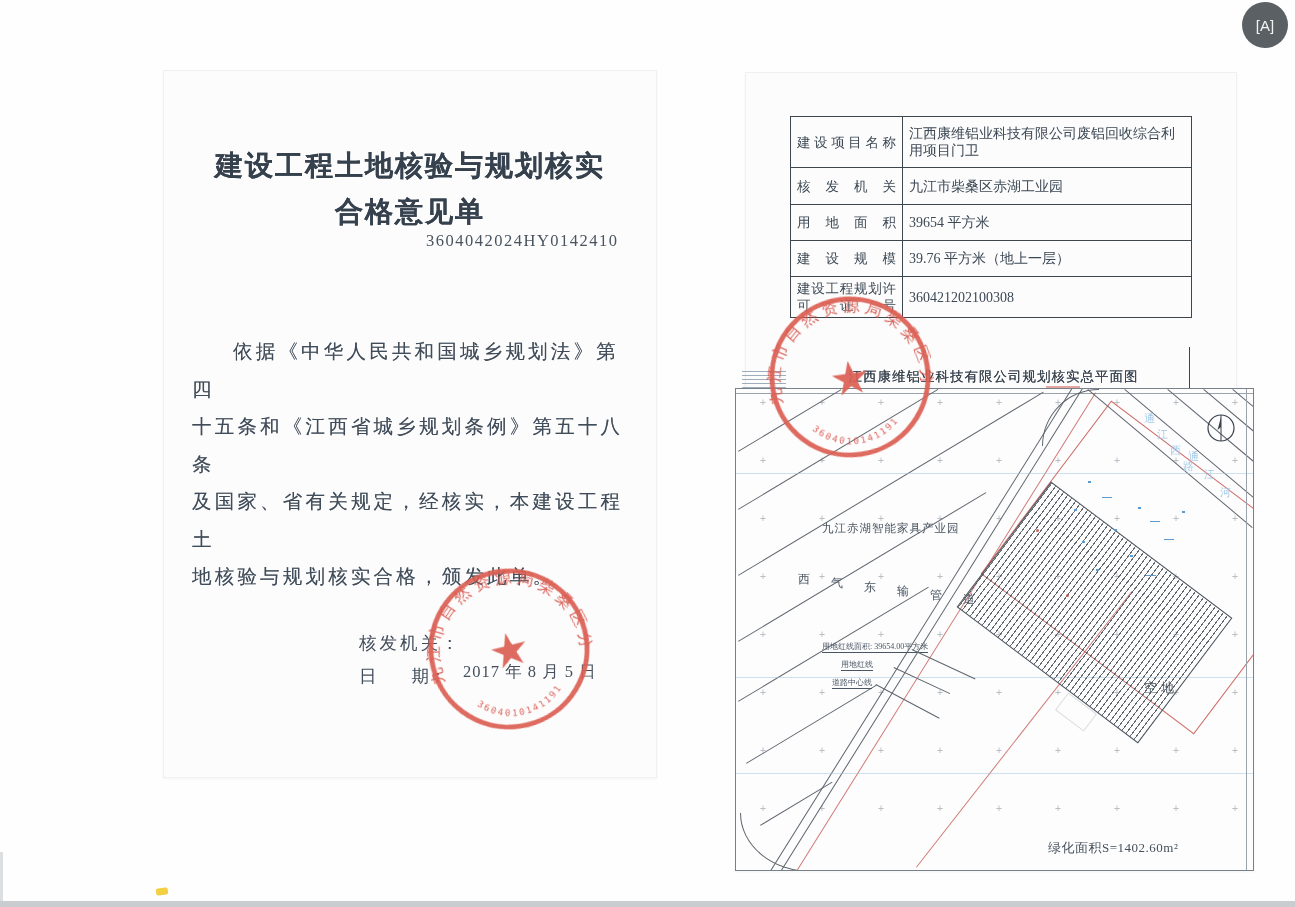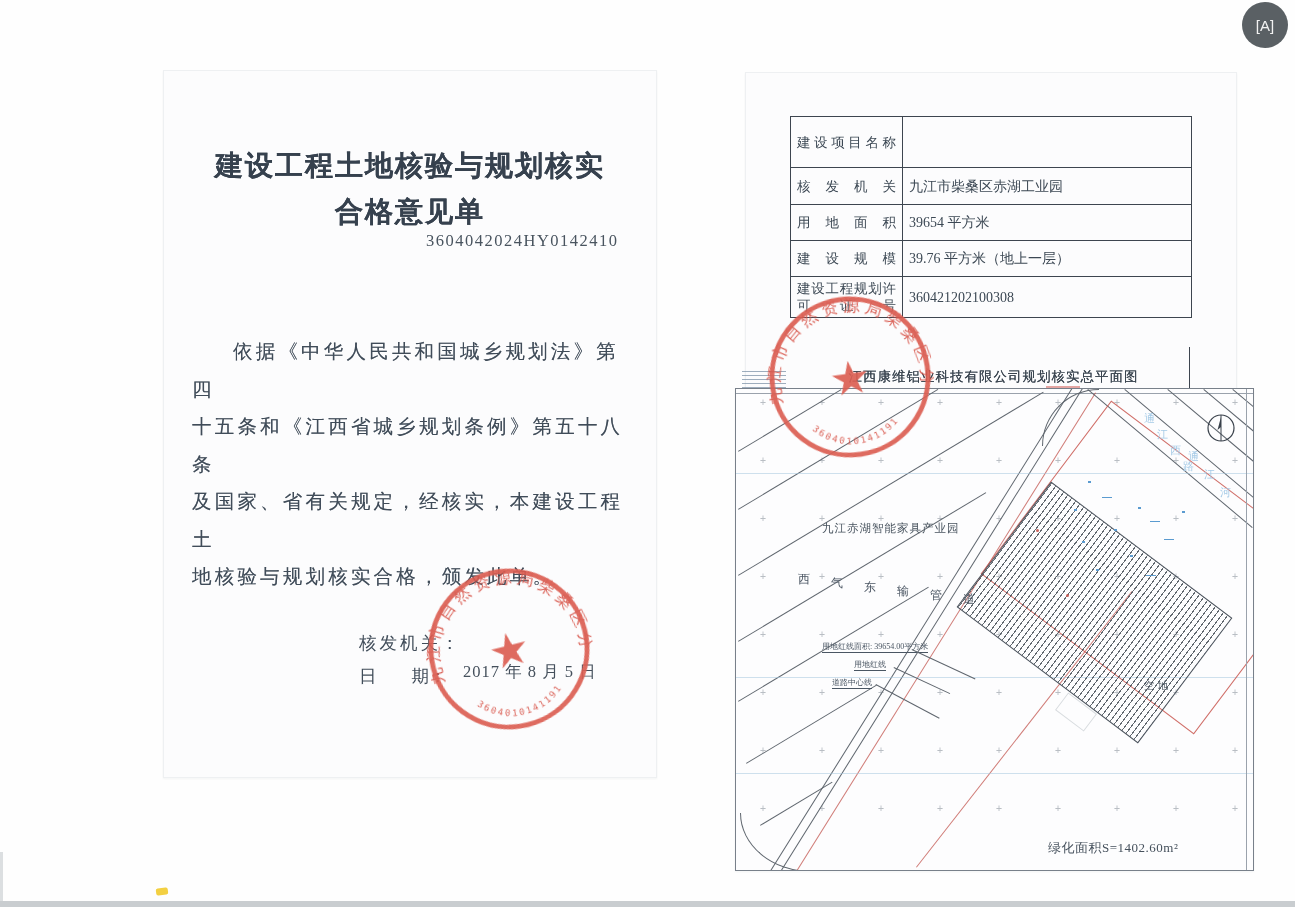--- a/index.html
+++ b/index.html
@@ -47,21 +47,21 @@
   .curve-top{position:absolute;left:306px;top:0;width:56px;height:56px;border-top:1px solid #5f666e;
     border-left:1px solid #5f666e;border-top-left-radius:100% 100%;}
   .curve-bl{position:absolute;left:4px;top:424px;width:70px;height:58px;border-bottom:1px solid #5f666e;
     border-left:1px solid #5f666e;border-bottom-left-radius:100% 100%;}
   .parcel-red{position:absolute;left:283px;top:70px;width:265px;height:215px;
     border:1px solid rgba(200,85,78,.85);transform:rotate(37deg);}
   .hatch{position:absolute;left:245px;top:145px;width:225px;height:155px;transform:rotate(37deg);
     border:1px solid #4a525c;background:repeating-linear-gradient(90deg,rgba(70,78,86,.85) 0 1px,transparent 1px 5px);}
   .ghost-box{position:absolute;left:322px;top:312px;width:34px;height:20px;border:1px solid #d8dcdf;transform:rotate(37deg);}
   .park-label{position:absolute;left:86px;top:132px;font-size:11.5px;letter-spacing:1px;color:#49545f;}
-  .vacant-label{position:absolute;left:408px;top:290px;font-size:10px;letter-spacing:4px;color:#4a5560;}
+  .vacant-label{position:absolute;left:408px;top:290px;font-size:13px;letter-spacing:4px;color:#4a5560;}
   .green-label{position:absolute;left:312px;top:450px;font-size:13px;color:#45505c;letter-spacing:.5px;}
   .anno{position:absolute;font-size:8px;color:#4a5663;border-bottom:.5px solid #4a5663;white-space:nowrap;}
   .dot{position:absolute;width:3px;height:2px;background:#5b9bd0;}
   .dash{position:absolute;width:10px;height:1px;background:#5b9bd0;}
   .rdot{position:absolute;width:3px;height:3px;background:rgba(200,85,78,.9);border-radius:50%;}
   .grid-plus{position:absolute;font-size:10px;color:rgba(130,138,148,.55);font-family:"DejaVu Sans Mono",monospace;}
   .sc-char{position:absolute;font-size:11px;}
   
   .seal{position:absolute;width:166px;height:166px;opacity:.92;filter:blur(.3px);}
   
@@ -93,20 +93,21 @@
     <div class="date-label">日　　期：</div>
     <div class="date-value">2017 年 8 月 5 日</div>
   </div>
 
   <div class="page" id="right-sheet">
     <div class="ftable">
       <div class="frow" style="height:50px;">
         <div class="fl">
             <span>建设项目名称</span>
           </div>
+        <div class="fv">江西康维铝业科技有限公司废铝回收综合利用项目门卫</div>
       </div>
       <div class="frow" style="height:36px;">
         <div class="fl">
             <span>核发机关</span>
           </div>
         <div class="fv">九江市柴桑区赤湖工业园</div>
       </div>
       <div class="frow" style="height:35px;font-family:Liberation Serif, serif;">
         <div class="fl">
             <span>用地面积</span>
@@ -272,21 +273,21 @@
         <span class="sc-char" style="left: 434px; top: 54px; font-size: 11px; color: rgb(166, 203, 231);">西</span>
         <span class="sc-char" style="left: 447px; top: 70px; font-size: 11px; color: rgb(166, 203, 231);">路</span>
       </div>
     <div id="river-label">
         <span class="sc-char" style="left: 452px; top: 60px; font-size: 11px; color: rgb(166, 203, 231);">通</span>
         <span class="sc-char" style="left: 468px; top: 78px; font-size: 11px; color: rgb(166, 203, 231);">江</span>
         <span class="sc-char" style="left: 484px; top: 96px; font-size: 11px; color: rgb(166, 203, 231);">河</span>
       </div>
 
     <div class="anno" style="left:86px;top:252px;">用地红线面积: 39654.00平方米</div>
-    <div class="anno" style="left:118px;top:270px;">用地红线</div>
+    <div class="anno" style="left:105px;top:270px;">用地红线</div>
     <div class="anno" style="left:96px;top:288px;">道路中心线</div>
     <div class="ln" style="left:176px;top:260px;width:70px;transform:rotate(25deg);"></div>
     <div class="ln" style="left:158px;top:278px;width:62px;transform:rotate(25deg);"></div>
     <div class="ln" style="left:140px;top:295px;width:72px;transform:rotate(28deg);"></div>
 
     <svg class="compass" width="30" height="30" viewBox="0 0 30 30">
       <circle cx="15" cy="15" r="13" fill="none" stroke="#39414b" stroke-width="1.2"></circle>
       <line x1="15" y1="2" x2="15" y2="28" stroke="#39414b" stroke-width="1"></line>
       <polygon points="15,4 11.5,17 15,14" fill="#39414b"></polygon>
     </svg>

